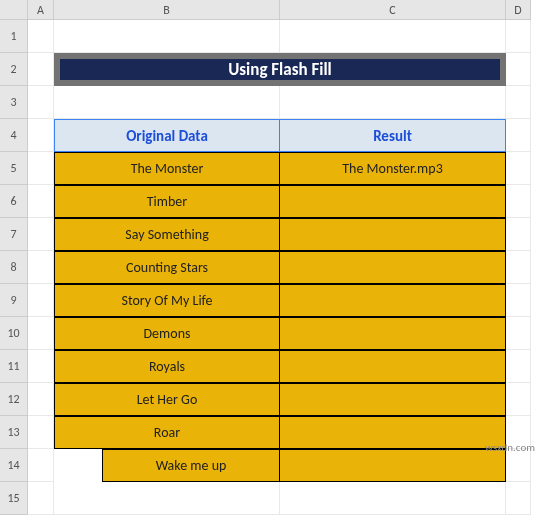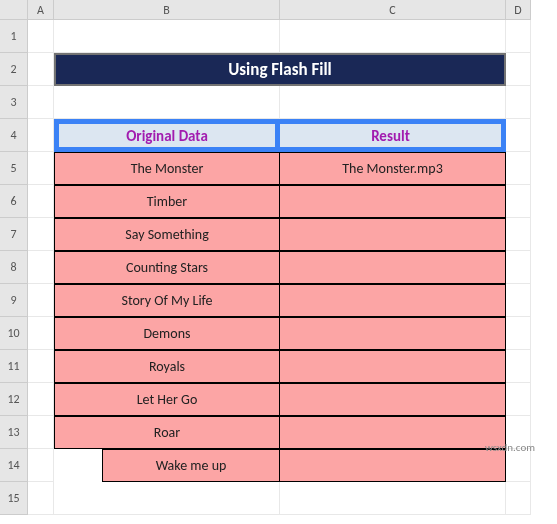--- a/index.html
+++ b/index.html
@@ -44,34 +44,34 @@
     .title-banner {
       grid-column: 3 / 5;
       grid-row: 3;
       background: #1a2856;
       color: #ffffff;
       font-weight: bold;
       font-size: 17px;
       display: flex;
       align-items: center;
       justify-content: center;
-      border: 2px solid #737373;
+      border: 6px solid #737373;
     }
     .th {
       background: #dce6f1;
-      color: #a21caf;
+      color: #1d4ed8;
       font-weight: bold;
       font-size: 15px;
       display: flex;
       align-items: center;
       justify-content: center;
-      border: 5px solid #3b82f6;
+      border: 1px solid #3b82f6;
     }
     .td {
-      background: #fca5a5;
+      background: #eab308;
       color: #222;
       font-size: 14px;
       display: flex;
       align-items: center;
       justify-content: center;
       border: 1px solid #000;
     }
     .watermark {
       position: absolute;
       right: 22px;

